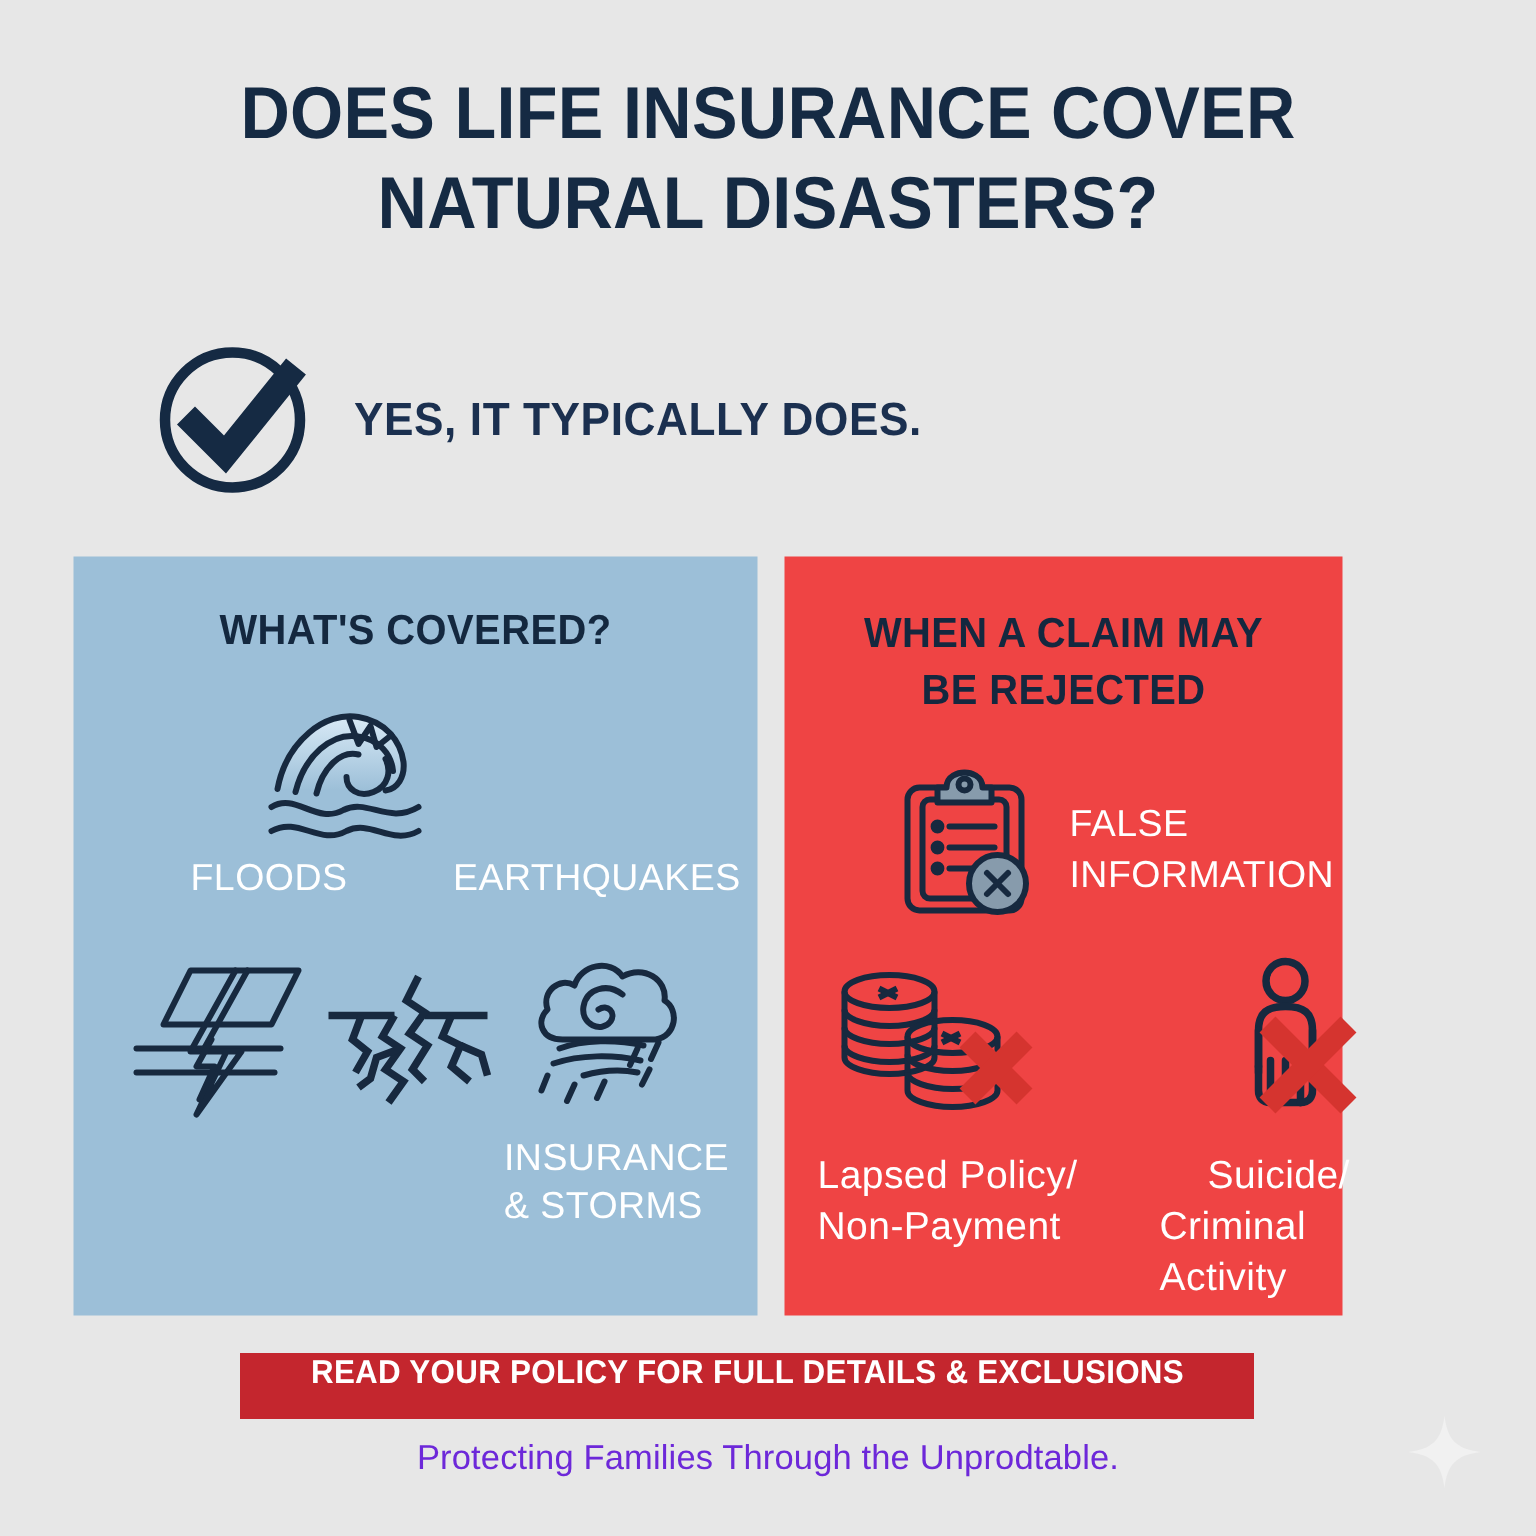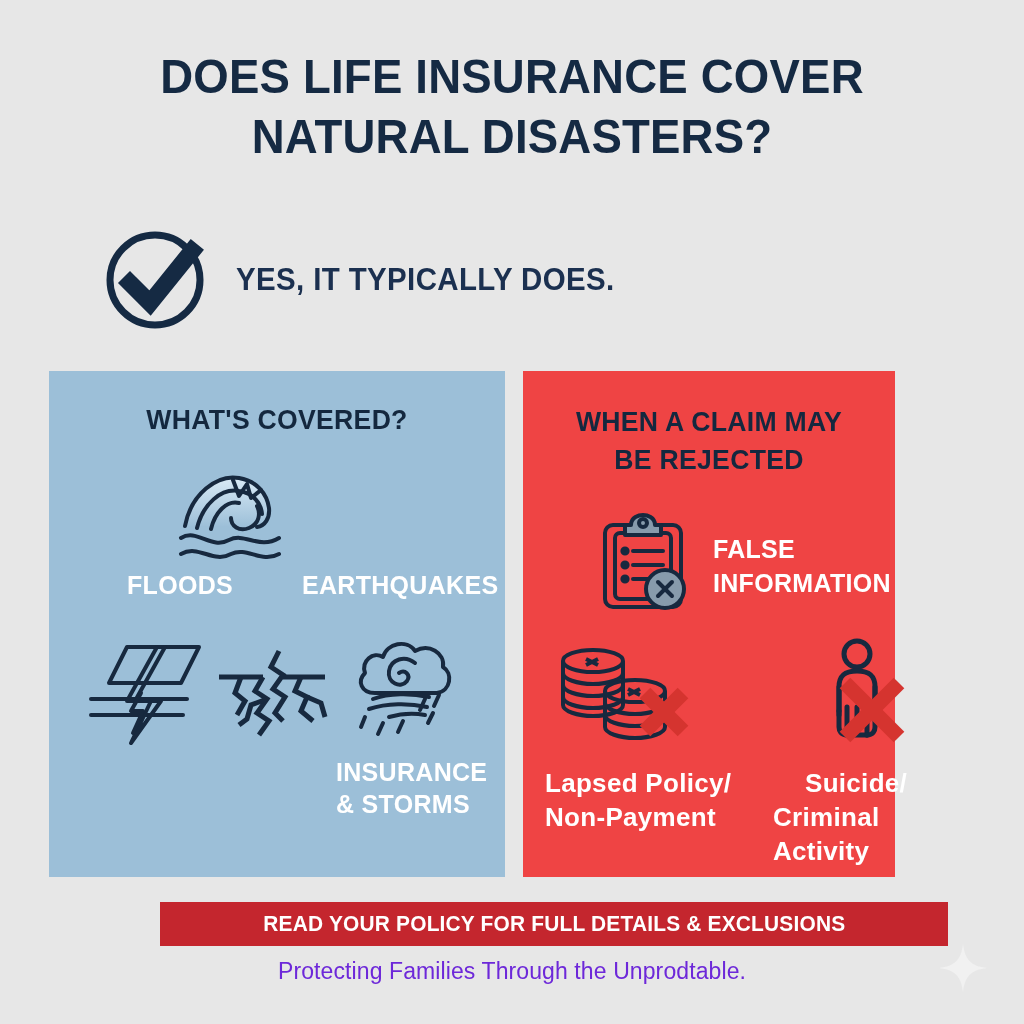--- a/index.html
+++ b/index.html
@@ -36,33 +36,33 @@
   .panel-left{left:49px;width:456px;background:#9cbfd8;}
   .panel-right{left:523px;width:372px;background:#ef4444;}
   .panel-head{
     position:absolute;left:0;right:0;top:30px;text-align:center;
     color:#14283f;font-weight:bold;font-size:28px;line-height:38px;
     letter-spacing:.3px;transform:scaleX(.95);
   }
   .panel-right .panel-head{top:32px;}
 
   .cap{
-    position:absolute;color:#ffffff;font-weight:bold;
+    position:absolute;color:#ffffff;font-weight:normal;
     letter-spacing:.3px;line-height:32px;
   }
   .cap-upper{font-size:25px;}
   .cap-mixed{font-size:26px;line-height:34px;}
 
   .ico{position:absolute;}
   .ico svg{display:block;overflow:visible;}
 
   
   .banner{
-    position:absolute;left:160px;top:902px;width:788px;height:44px;
-    background:#c4262e;display:flex;align-items:center;justify-content:center;
+    position:absolute;left:160px;top:902px;width:676px;height:44px;
+    background:#c4262e;display:flex;align-items:flex-start;justify-content:center;
   }
   .banner span{
     color:#fff;font-weight:bold;font-size:22px;letter-spacing:.2px;
     transform:scaleX(.95);white-space:nowrap;
   }
   .tagline{
     position:absolute;left:0;right:0;top:958px;text-align:center;
     color:#6d28d9;font-size:23px;letter-spacing:.1px;
   }
   .sparkle{position:absolute;left:935px;top:940px;width:56px;height:56px;opacity:.85;}

